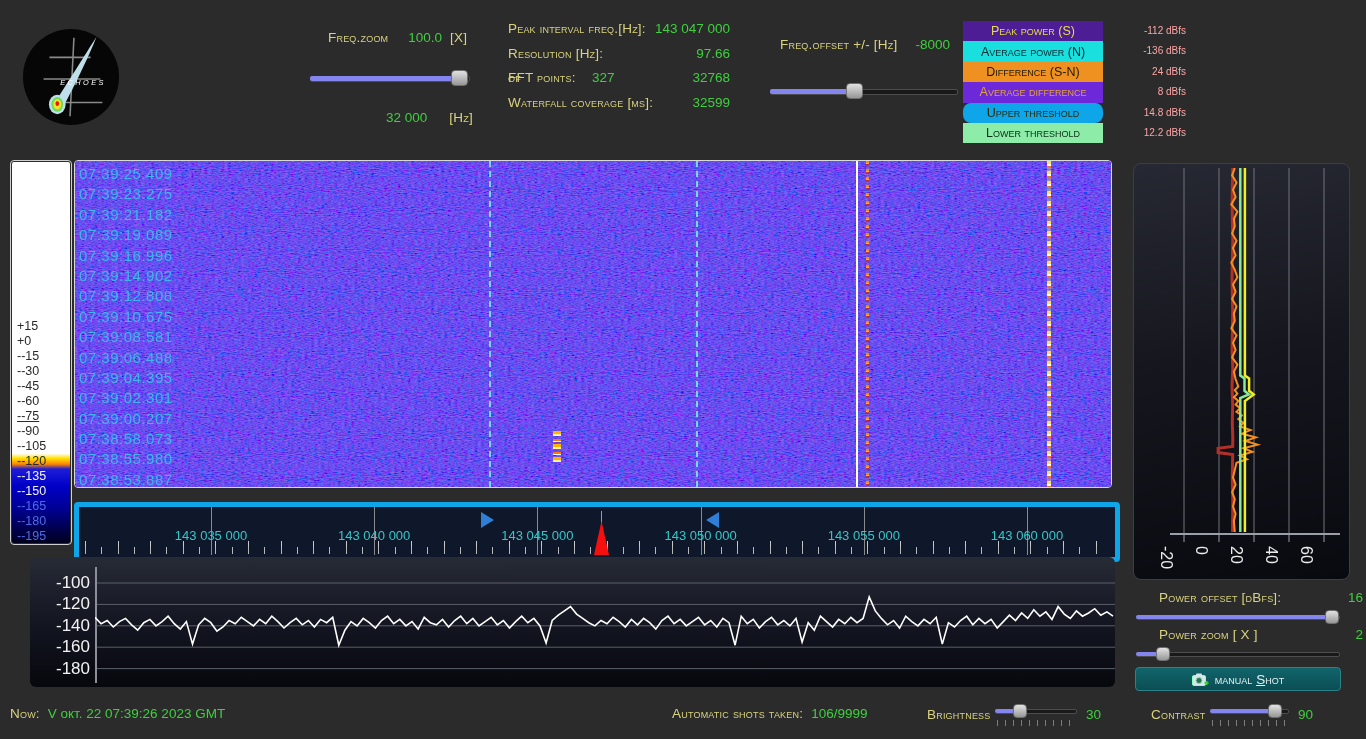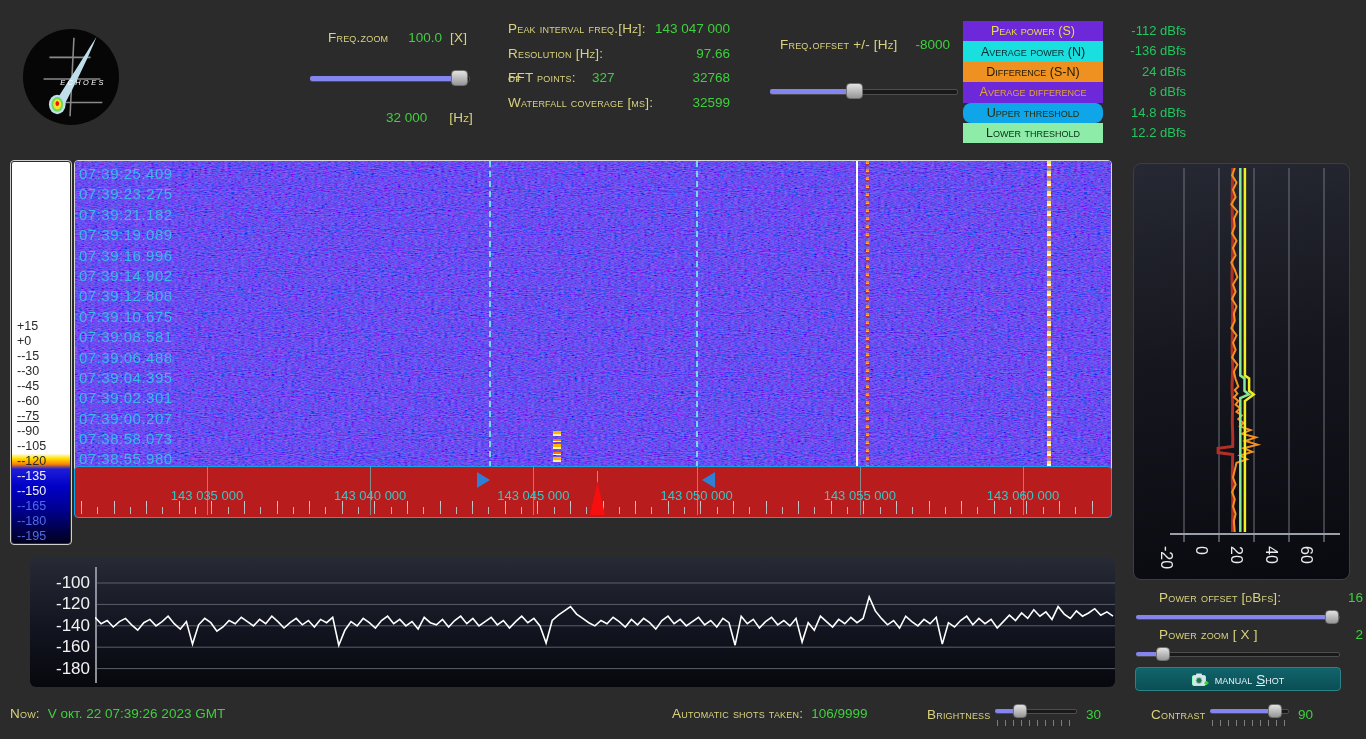--- a/index.html
+++ b/index.html
@@ -27,21 +27,21 @@
   .stats-row .lbl{position:absolute;left:0;top:3px;}
   .stats-row .val{position:absolute;right:0;top:3px;}
   .fft-327{position:absolute;left:84px;top:3px;}
   .fft-of{position:absolute;left:140px;top:3px;}
 
   
   #legend{display:flex;flex-direction:column;}
   .legend-row{display:flex;align-items:stretch;height:20.4px;}
   .legend-btn{width:140px;border:none;font-family:"Liberation Sans",sans-serif;
               font-variant:small-caps;font-size:12.5px;cursor:pointer;padding:0;}
-  .legend-val{width:75px;margin-left:8px;text-align:right;color:#22c55e;font-size:13px;line-height:20.4px;}
+  .legend-val{width:75px;margin-left:8px;text-align:right;color:#fca5a5;font-size:10px;line-height:20.4px;}
 
   
   #scalebar{left:10px;top:160px;width:58px;height:381px;border:1px solid #cfcfcf;border-radius:4px;
             background:#2b2b2b;padding:1px;}
   #scalebar .bar{width:100%;height:100%;border-radius:2px;
      background:linear-gradient(180deg,#ffffff 0%,#ffffff 76.5%,#ffe000 77.8%,#ff8400 79.3%,
         #1d1dd8 80.6%,#0000c8 85%,#000092 91%,#000052 96%,#00001e 100%);}
   .scale-label{position:absolute;left:6px;font-size:12.5px;height:15px;line-height:15px;}
   .sl-dark{color:#2a2a2a;} .sl-white{color:#f2f2f2;} .sl-blue{color:#4e6ce8;}
 
@@ -60,22 +60,22 @@
       rgba(255,140,0,.15) 5px 8px);}
   .vl-purple{left:896px;width:2px;background:repeating-linear-gradient(to bottom,
       rgba(160,70,210,.5) 0 2px,transparent 2px 6px,rgba(200,60,120,.4) 6px 7px,transparent 7px 11px);}
   .vl-yellow{left:972px;width:4px;background:repeating-linear-gradient(to bottom,
       #ffe14a 0 3px,#ffffff 3px 5px,rgba(255,120,0,.9) 5px 7px,rgba(255,225,80,.35) 7px 10px);}
   .echo-blob{position:absolute;left:478px;top:270px;width:8px;height:32px;
       background:repeating-linear-gradient(to bottom,#ffb300 0 3px,#fff3a0 3px 5px,
       transparent 5px 8px,#ff7700 8px 10px,#ffffff 10px 11px,transparent 11px 13px);}
 
   
-  #ruler{left:74px;top:466px;width:1036px;height:50px;border:1px solid #0ea5e9;border-radius:4px;
-         background:#b91c1c;overflow:hidden;}
+  #ruler{left:74px;top:502px;width:1036px;height:50px;border:5px solid #0ea5e9;border-radius:4px;
+         background:#0f172a;overflow:hidden;}
   .ruler-line{position:absolute;top:0;width:1px;height:48px;background:#8a8a8a;}
   .ruler-label{position:absolute;top:21px;transform:translateX(-50%);color:#35c8c8;font-size:13px;white-space:nowrap;}
   .ticks-med{position:absolute;left:6px;right:6px;bottom:3px;height:13px;
       background:repeating-linear-gradient(to right,#c8c8c8 0 1px,transparent 1px 32.6px);}
   .ticks-small{position:absolute;left:6px;right:6px;bottom:3px;height:7px;
       background:repeating-linear-gradient(to right,#b8b8b8 0 1px,transparent 1px 16.3px);}
   .tri-right{position:absolute;left:402px;top:5px;width:0;height:0;
       border-top:8px solid transparent;border-bottom:8px solid transparent;border-left:13px solid #2f7fd6;}
   .tri-left{position:absolute;left:627px;top:5px;width:0;height:0;
       border-top:8px solid transparent;border-bottom:8px solid transparent;border-right:13px solid #2f7fd6;}
@@ -165,21 +165,21 @@
     <span class="val" style="margin-left:10px">-8000</span>
   </div>
   <div class="slider" style="left:770px;top:83px;width:188px">
     <div class="track"></div>
     <div class="fill" style="width:45%"></div>
     <div class="knob" style="left:calc(45% - 9px)"></div>
   </div>
 
   <div id="legend" class="abs" style="left:963px;top:21px">
       <div class="legend-row">
-        <button class="legend-btn" style="background: #6d28d9; color: rgb(229, 223, 73);">Peak power (S)</button>
+        <button class="legend-btn" style="background: #4c1d95; color: rgb(229, 223, 73);">Peak power (S)</button>
         <span class="legend-val">-112 dBfs</span>
       </div>
       <div class="legend-row">
         <button class="legend-btn" style="background: rgb(26, 223, 223); color: rgb(6, 40, 48);">Average power (N)</button>
         <span class="legend-val">-136 dBfs</span>
       </div>
       <div class="legend-row">
         <button class="legend-btn" style="background: rgb(239, 145, 32); color: rgb(32, 26, 6);">Difference (S-N)</button>
         <span class="legend-val">24 dBfs</span>
       </div>

